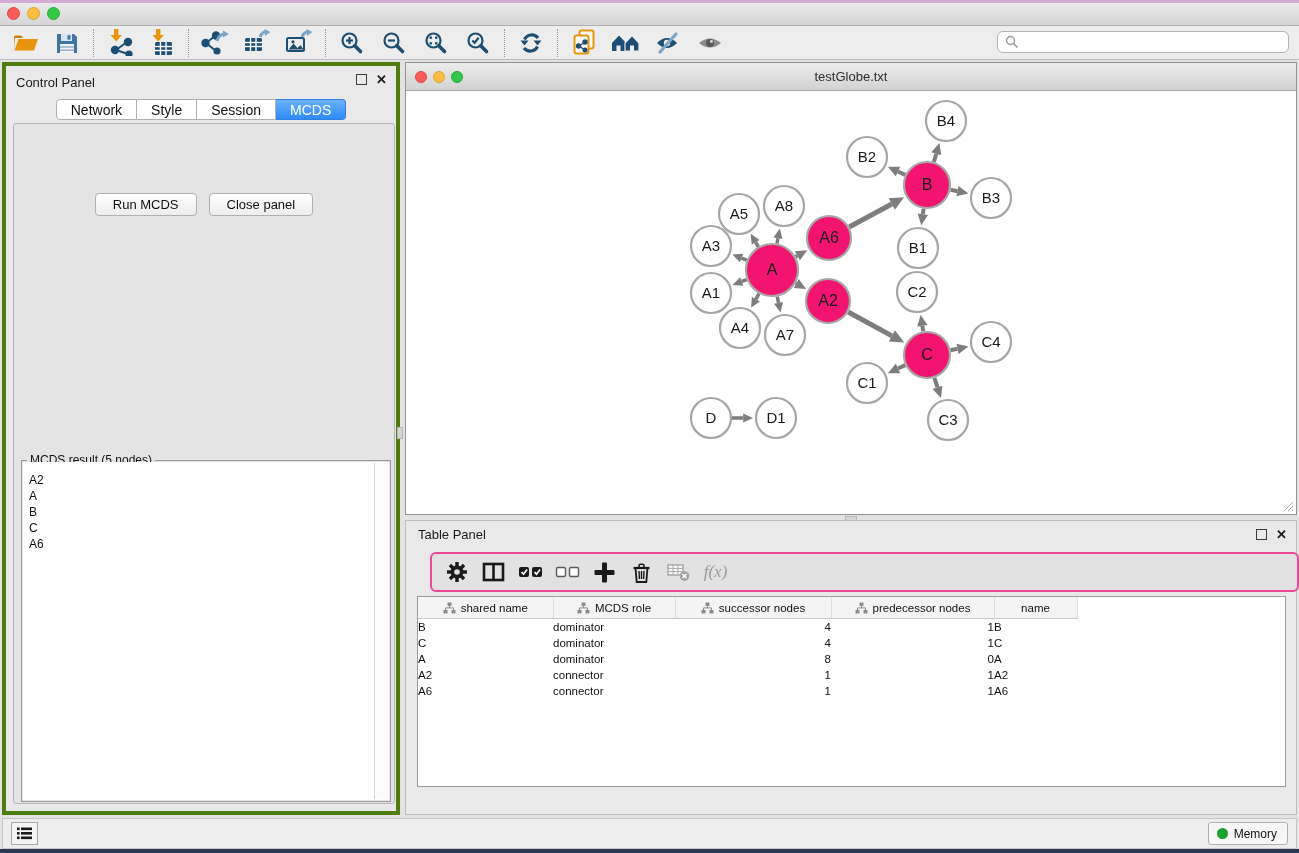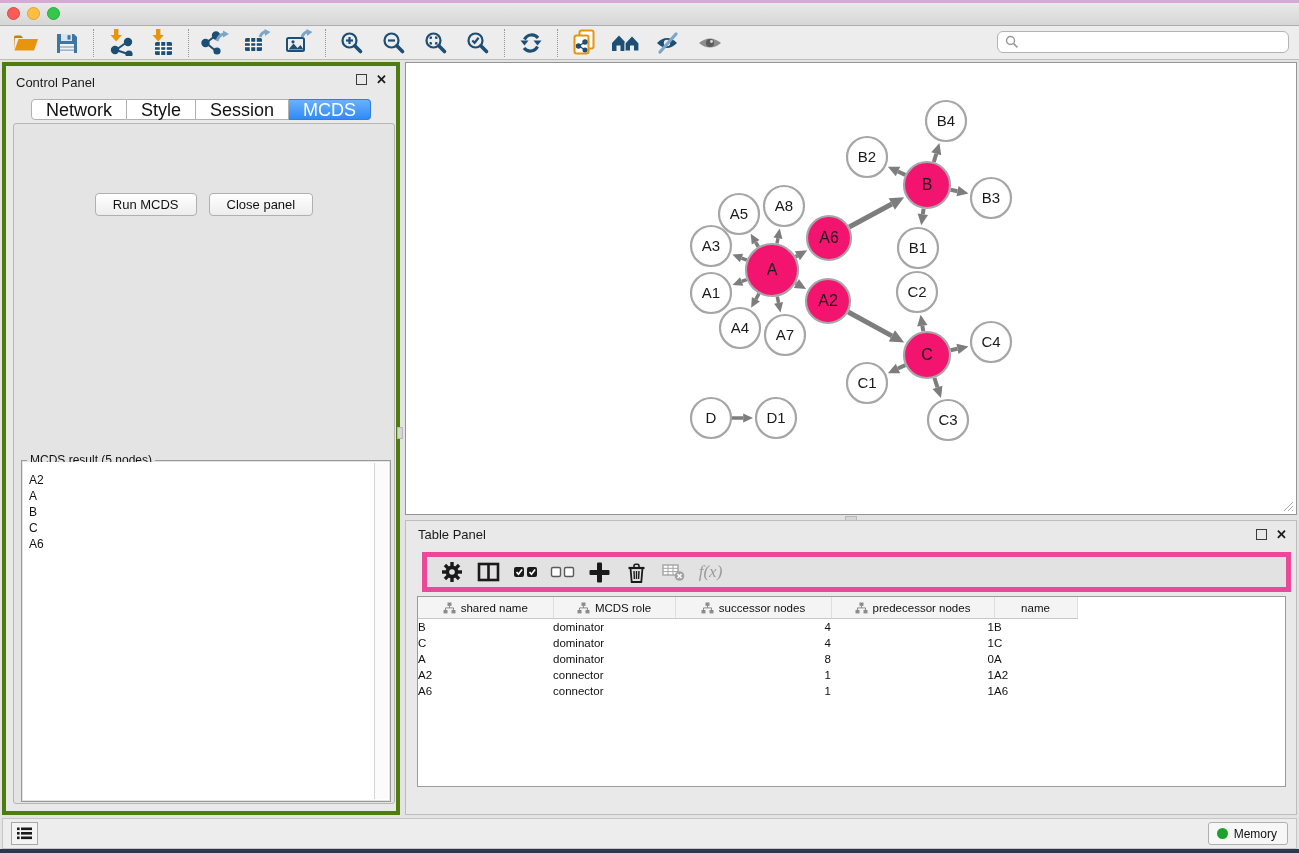--- a/index.html
+++ b/index.html
@@ -35,21 +35,21 @@
   .float-box{width:9px;height:9px;border:1.5px solid #3c3c3c;background:transparent;}
   .close-x{font-size:13px;font-weight:bold;color:#1a1a1a;line-height:11px;}
 
   
   .control-panel{position:absolute;left:2px;top:62px;width:398px;height:753px;background:#e9e9e9;
     border:4px solid #4d7c0f;box-sizing:border-box;}
   .cp-title{position:absolute;left:10px;top:9px;}
   .tabs{display:flex;justify-content:center;}
   .cp-tabs{position:absolute;left:0;top:33px;width:100%;}
   .tab{height:21px;line-height:21px;padding:0 14px;background:#fff;border:1px solid #b0b0b0;
-    border-left:none;font-size:18px;color:#111;}
+    border-left:none;font-size:14px;color:#111;}
   .tab:first-child{border-left:1px solid #b0b0b0;border-radius:4px 0 0 4px;}
   .tab:last-child{border-radius:0 4px 4px 0;}
   .tab.selected{background:linear-gradient(#6cb0fc,#2e8bf8);color:#fff;border-color:#2e7fe0;}
   .cp-inner{position:absolute;left:7px;top:57px;width:382px;height:681px;background:#e4e4e4;
     border:1px solid #b6b6b6;border-radius:3px;box-sizing:border-box;}
   .opt-label{text-align:center;margin-top:14px;font-size:13px;color:#111;}
   .combo{position:absolute;left:35px;top:37px;width:313px;height:23px;background:#fff;
     border:1px solid #ababab;border-radius:4px;box-sizing:border-box;}
   .combo-text{font-size:13px;line-height:21px;padding-left:8px;color:#111;white-space:nowrap;}
   .stepper{position:absolute;right:1px;top:1px;width:19px;height:19px;border-radius:3px;
@@ -81,22 +81,22 @@
   .grip{position:absolute;right:1px;bottom:1px;}
   .v-handle{position:absolute;left:397px;top:427px;width:6px;height:12px;background:#d6d6d6;
     border:1px solid #b8b8b8;box-sizing:border-box;}
   .h-handle{position:absolute;left:845px;top:516px;width:12px;height:5px;background:#d6d6d6;
     border:1px solid #b8b8b8;box-sizing:border-box;}
 
   
   .table-panel{position:absolute;left:405px;top:520px;width:892px;height:295px;background:#e9e9e9;
     border:1px solid #bdbdbd;box-sizing:border-box;}
   .tp-title{position:absolute;left:12px;top:6px;}
-  .tp-toolbar{position:absolute;left:16px;top:31px;width:869px;height:40px;background:#e2e2e2;
-    border:5px solid #ec4899;border-radius:0;display:flex;align-items:center;padding-left:6px;box-sizing:border-box;}
+  .tp-toolbar{position:absolute;left:24px;top:31px;width:869px;height:40px;background:#e2e2e2;
+    border:2px solid #ec4899;border-radius:6px;display:flex;align-items:center;padding-left:6px;box-sizing:border-box;}
   .ticon{width:37px;height:30px;display:flex;align-items:center;justify-content:center;
     background:none;border:none;padding:0;}
   .fx{font-family:"Liberation Serif",serif;font-style:italic;font-size:17px;color:#9a9a9a;}
   .tp-tablewrap{position:absolute;left:11px;top:75px;width:869px;height:191px;background:#fff;
     border:1px solid #9b9b9b;overflow:hidden;box-sizing:border-box;}
   table.grid{border-collapse:collapse;table-layout:fixed;width:100%;font-size:11.5px;color:#111;}
   table.grid th{height:21px;background:#f4f4f4;border-bottom:1px solid #c9c9c9;
     border-right:1px solid #dedede;font-weight:normal;padding:0;}
   table.grid th.filler{background:#fff;border:none;}
   .hwrap{display:flex;align-items:center;justify-content:center;gap:5px;}
@@ -333,20 +333,28 @@
           <div>B</div>
           <div>C</div>
           <div>A6</div>
           <div class="vtrack"></div>
         </div>
       </div>
     </div>
   </section>
 
   <section class="network-window">
+    <div class="nw-titlebar">
+      <div class="lights">
+        <span class="light red"></span>
+        <span class="light yellow"></span>
+        <span class="light green"></span>
+      </div>
+      <div class="nw-title">testGlobe.txt</div>
+    </div>
     <svg class="graph-svg" width="890" height="424" viewBox="0 0 890 424">
         <line x1="352.2923076923077" y1="156.73846153846154" x2="349.65230769230766" y2="152.25846153846155" stroke="#7d7d7d" stroke-width="3.5"></line>
         <polygon points="344.67692307692306,143.81538461538463 353.5723076923077,149.94846153846154 345.73230769230764,154.56846153846155" fill="#7d7d7d"></polygon>
         <line x1="370.975790446355" y1="153.4624509527733" x2="371.95533605035394" y2="148.23820773144575" stroke="#7d7d7d" stroke-width="3.5"></line>
         <polygon points="373.76136369384574,138.6060602994894 376.4274045009051,149.0767205659241 367.4832675998028,147.39969489696742" fill="#7d7d7d"></polygon>
         <line x1="340.87471930417064" y1="170.1146436606573" x2="335.5225632156742" y2="168.0088773307571" stroke="#7d7d7d" stroke-width="3.5"></line>
         <polygon points="326.40301688903986,164.42085910388454 337.1884288210079,163.77480225053398 333.8566976103405,172.2429524109802" fill="#7d7d7d"></polygon>
         <line x1="340.73617326736763" y1="189.52570516148435" x2="335.6908709937164" y2="191.42803224827088" stroke="#7d7d7d" stroke-width="3.5"></line>
         <polygon points="326.5210375870572,194.88551041799482 334.0856132720588,187.17060959517912 337.2961287153739,195.68545490136265" fill="#7d7d7d"></polygon>
         <line x1="352.956911741394" y1="203.64059746872346" x2="349.8449368474918" y2="209.28105196392113" stroke="#7d7d7d" stroke-width="3.5"></line>

